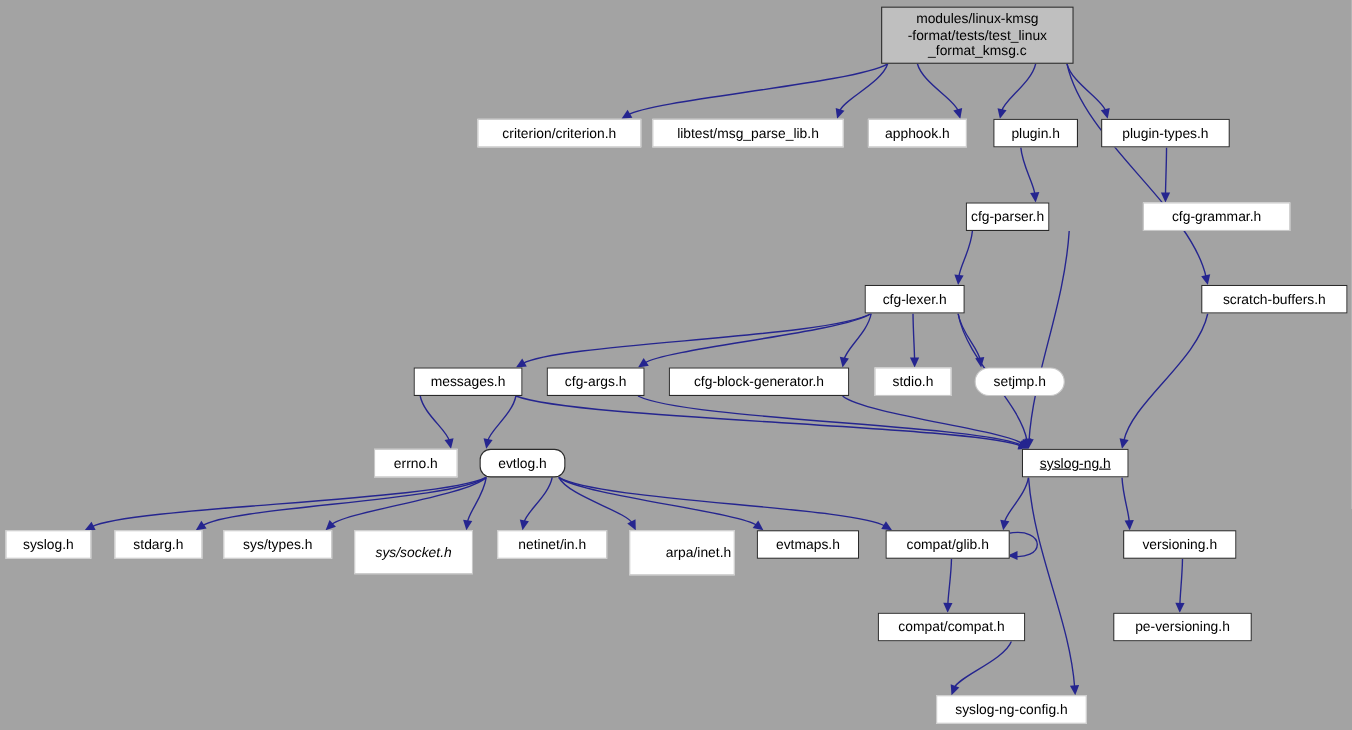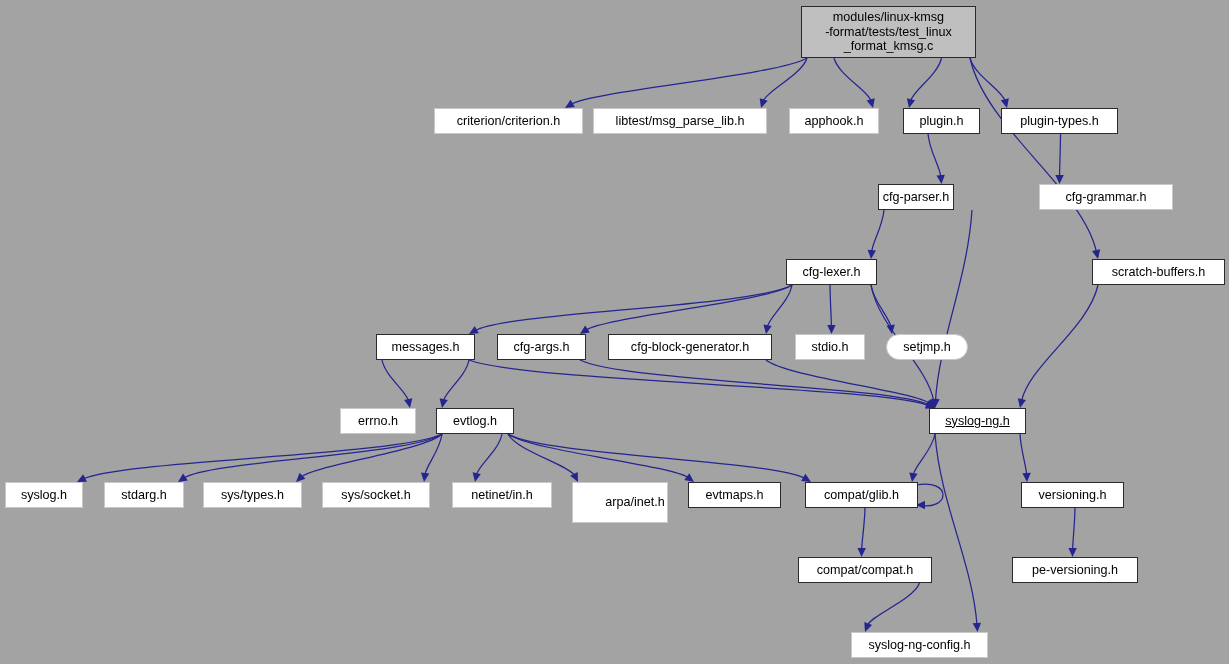--- a/index.html
+++ b/index.html
@@ -150,26 +150,26 @@
       <div class="node-box kind-internal" style="left: 878px; top: 184px; width: 76px; height: 26px;">cfg-parser.h</div>
       <div class="node-box kind-external" style="left: 1000px; top: 184px; width: 134px; height: 26px; margin-left: 39px;">cfg-grammar.h</div>
       <div class="node-box kind-internal" style="left: 786px; top: 259px; width: 91px; height: 26px;">cfg-lexer.h</div>
       <div class="node-box kind-internal" style="left: 1092px; top: 259px; width: 133px; height: 26px;">scratch-buffers.h</div>
       <div class="node-box kind-internal" style="left: 376px; top: 334px; width: 99px; height: 26px;">messages.h</div>
       <div class="node-box kind-internal" style="left: 497px; top: 334px; width: 89px; height: 26px;">cfg-args.h</div>
       <div class="node-box kind-internal" style="left: 608px; top: 334px; width: 164px; height: 26px;">cfg-block-generator.h</div>
       <div class="node-box kind-external" style="left: 795px; top: 334px; width: 70px; height: 26px;">stdio.h</div>
       <div class="node-box kind-external" style="left: 886px; top: 334px; width: 82px; height: 26px; border-radius: 13px;">setjmp.h</div>
       <div class="node-box kind-external" style="left: 340px; top: 408px; width: 76px; height: 26px;">errno.h</div>
-      <div class="node-box kind-internal" style="left: 436px; top: 408px; width: 78px; height: 26px;">evtlog.h</div>
+      <div class="node-box kind-internal" style="left: 436px; top: 408px; width: 78px; height: 26px; border-radius: 10px;">evtlog.h</div>
       <div class="node-box kind-internal" style="left: 929px; top: 408px; width: 97px; height: 26px; text-decoration: underline;">syslog-ng.h</div>
       <div class="node-box kind-external" style="left: 5px; top: 482px; width: 78px; height: 26px;">syslog.h</div>
       <div class="node-box kind-external" style="left: 104px; top: 482px; width: 80px; height: 26px;">stdarg.h</div>
       <div class="node-box kind-external" style="left: 203px; top: 482px; width: 99px; height: 26px;">sys/types.h</div>
-      <div class="node-box kind-external" style="left: 322px; top: 482px; width: 108px; height: 26px;">sys/socket.h</div>
+      <div class="node-box kind-external" style="left: 322px; top: 482px; width: 108px; height: 40px; font-style: italic;">sys/socket.h</div>
       <div class="node-box kind-external" style="left: 452px; top: 482px; width: 100px; height: 26px;">netinet/in.h</div>
       <div class="node-box kind-external" style="left: 572px; top: 482px; width: 96px; height: 41px; padding-left: 30px;">arpa/inet.h</div>
       <div class="node-box kind-internal" style="left: 688px; top: 482px; width: 93px; height: 26px;">evtmaps.h</div>
       <div class="node-box kind-internal" style="left: 805px; top: 482px; width: 113px; height: 26px;">compat/glib.h</div>
       <div class="node-box kind-internal" style="left: 1021px; top: 482px; width: 103px; height: 26px;">versioning.h</div>
       <div class="node-box kind-internal" style="left: 798px; top: 557px; width: 134px; height: 26px;">compat/compat.h</div>
       <div class="node-box kind-internal" style="left: 1012px; top: 557px; width: 126px; height: 26px;">pe-versioning.h</div>
       <div class="node-box kind-external" style="left: 851px; top: 632px; width: 137px; height: 26px;">syslog-ng-config.h</div>
     </div>
 </div>

